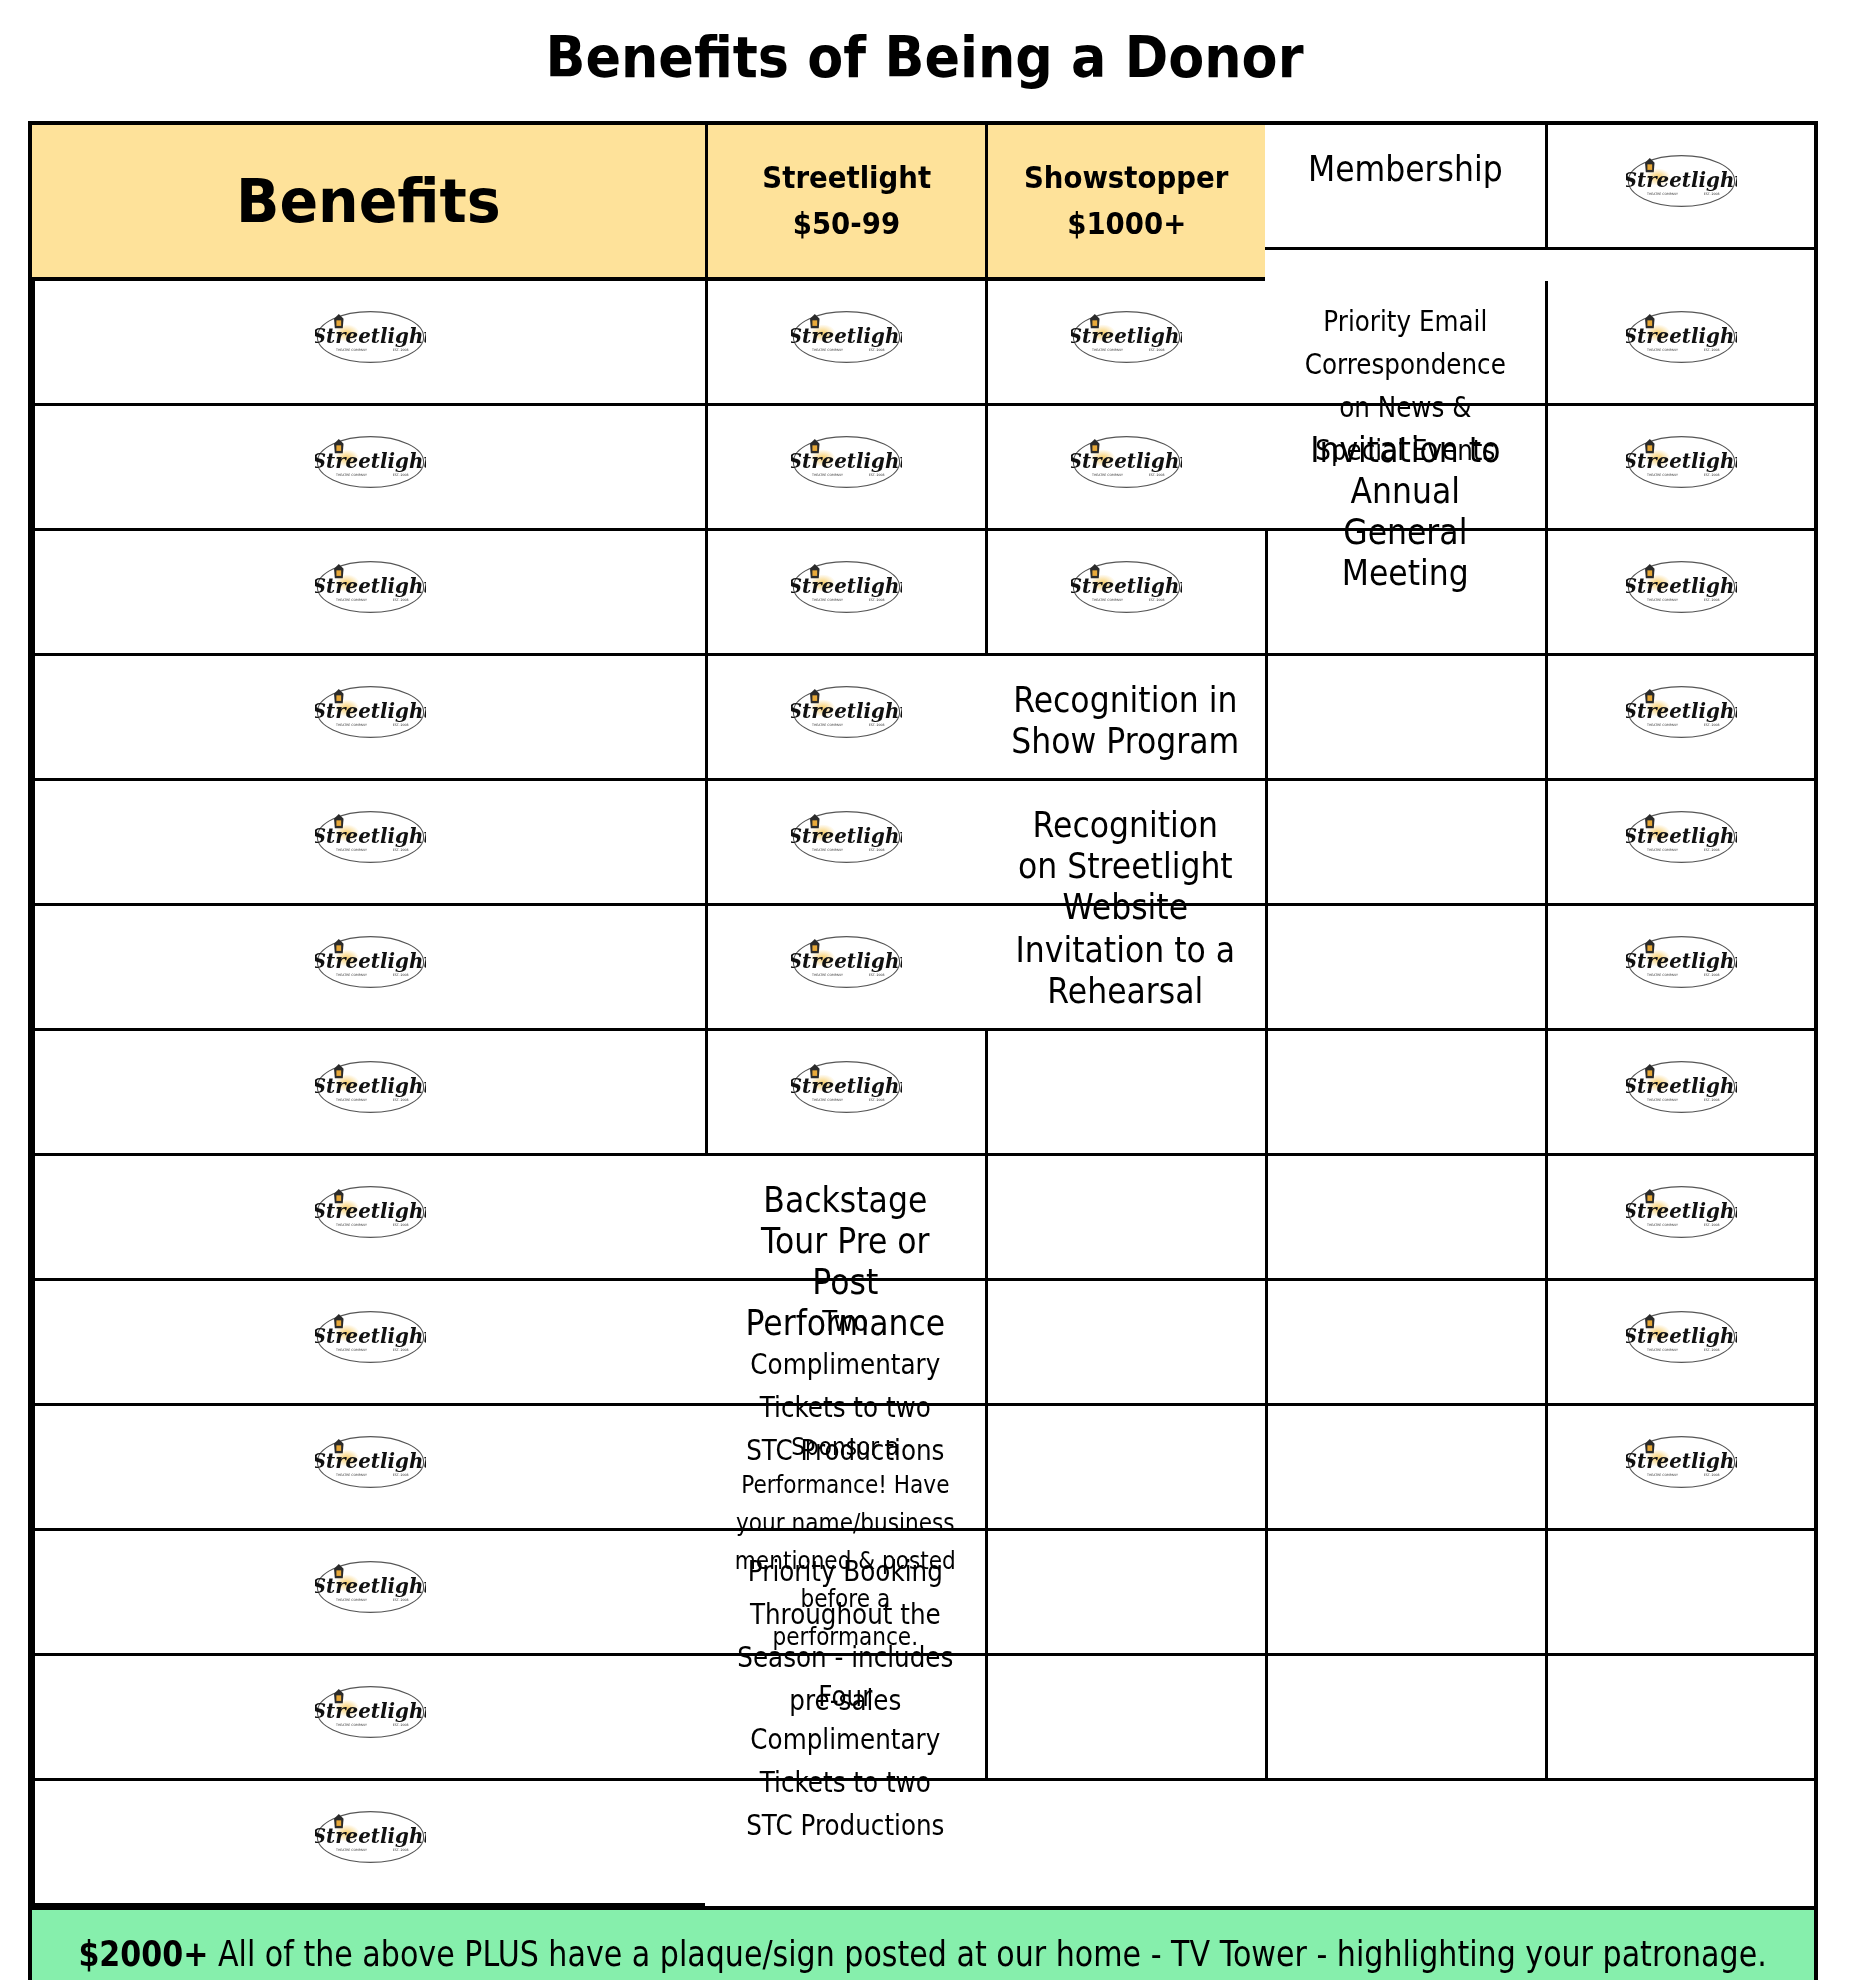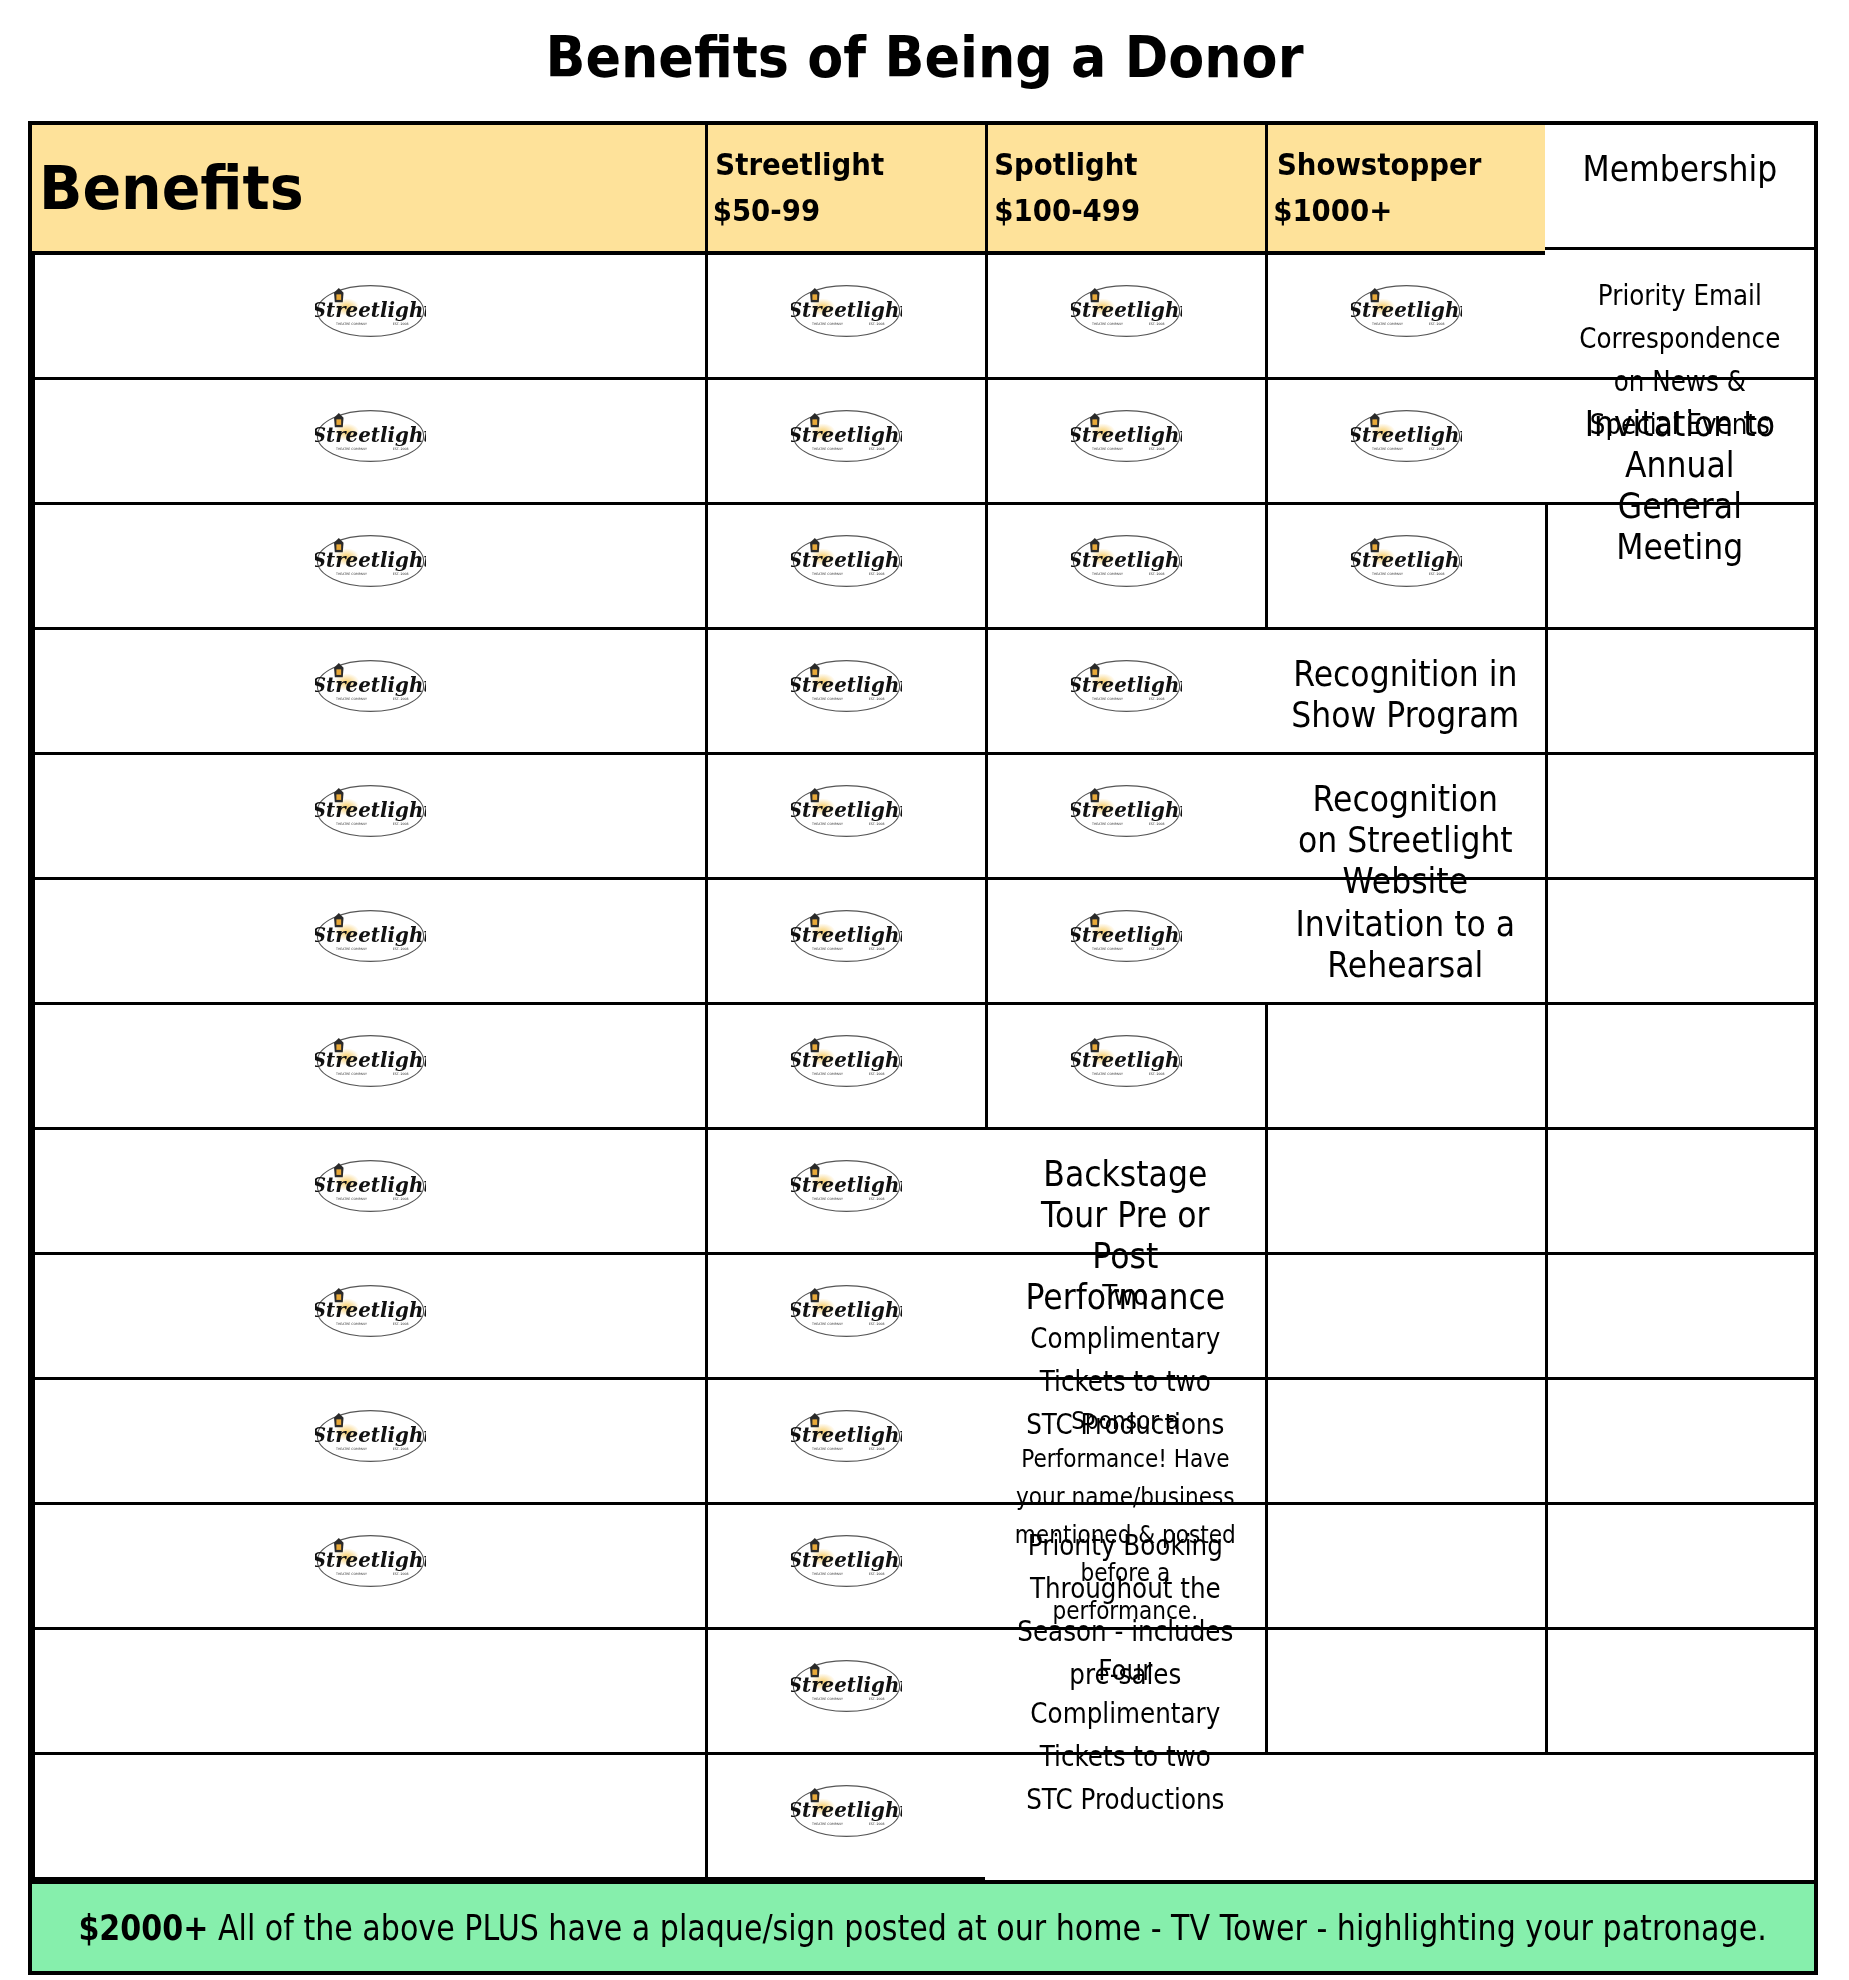--- a/index.html
+++ b/index.html
@@ -37,24 +37,24 @@
       border: 4px solid #000;
       box-sizing: border-box;
       border-collapse: collapse;
     }
     .grid {
       display: grid;
       grid-template-columns: 673px 280px 280px 280px 1fr;
     }
     .hdr-cell {
       background: #FEE29A;
-      height: 130px;
+      height: 156px;
       display: flex;
       flex-direction: column;
-      align-items: flex-start;
+      align-items: center;
       justify-content: center;
       box-sizing: border-box;
       border-left: 3.2px solid #000;
       border-bottom: 4.8px solid #000;
       text-align: center;
     }
     .hdr-cell:first-child {
       border-left: none;
     }
     .hdr-benefits {
@@ -150,24 +150,20 @@
 <div class="benefits-table">
   <div class="grid" id="grid">
     <div class="hdr-cell">
       <span class="hdr-benefits">Benefits</span>
     </div>
     <div class="hdr-cell">
       <span class="tier-name">Streetlight</span>
       <span class="tier-range">$50-99</span>
     </div>
     <div class="hdr-cell">
-      <span class="tier-name">Spotlight</span>
-      <span class="tier-range">$100-499</span>
-    </div>
-    <div class="hdr-cell">
       <span class="tier-name">Showstopper</span>
       <span class="tier-range">$1000+</span>
     </div>
   <div class="row-cell label">
         <div class="label-text size-lg">Membership</div>
       </div>
       <div class="row-cell">
         <div class="logo">
   <svg viewBox="0 0 140 70" xmlns="http://www.w3.org/2000/svg">
     <defs>

